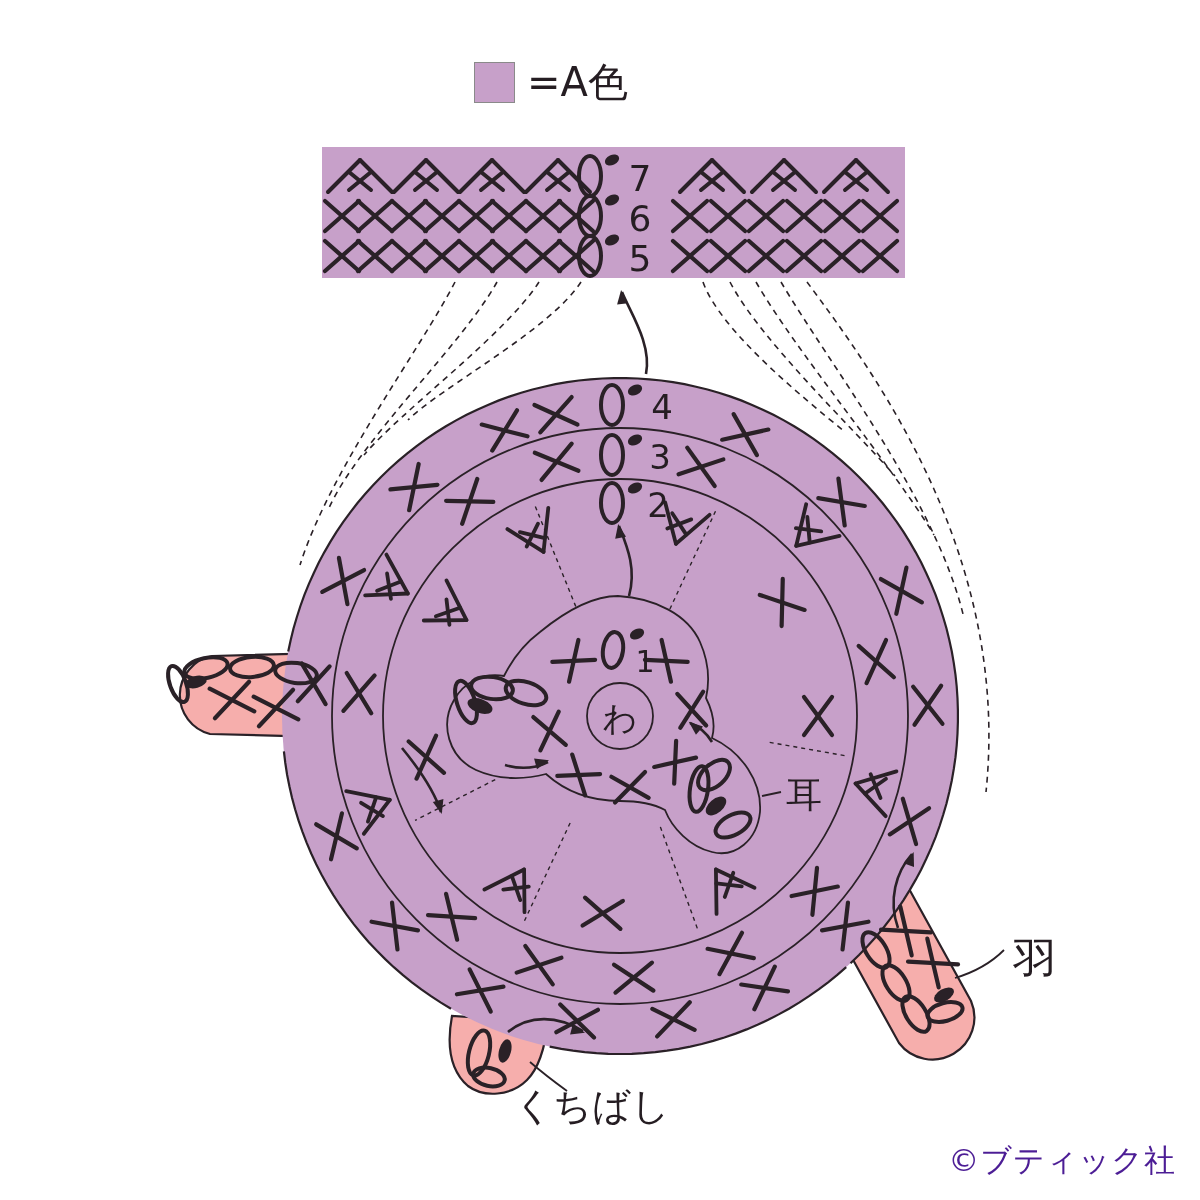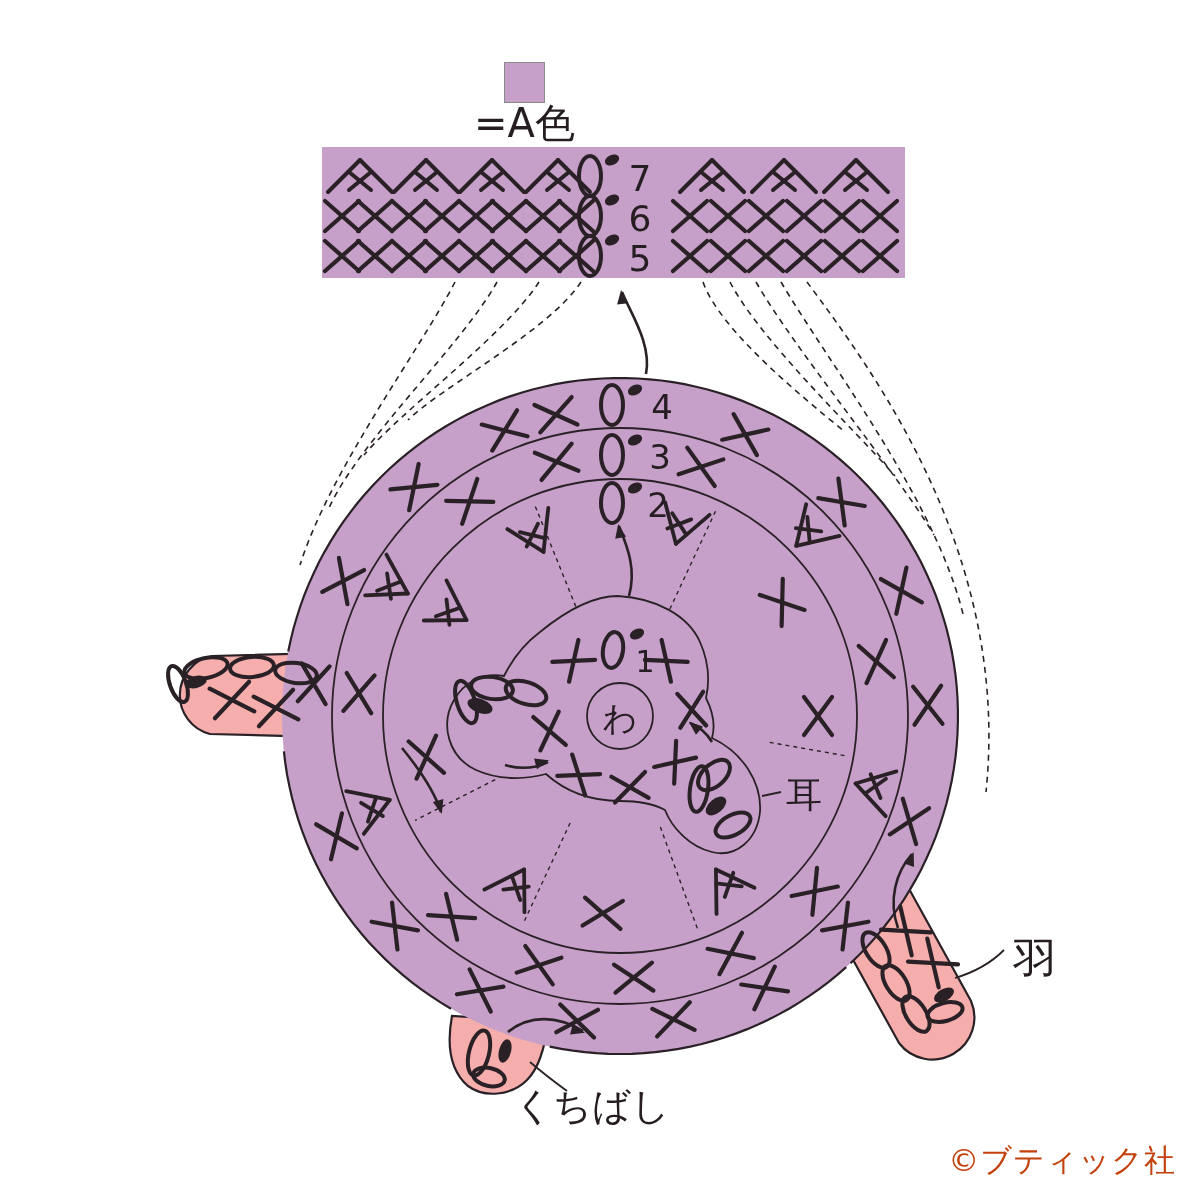--- a/index.html
+++ b/index.html
@@ -1,22 +1,22 @@
 <!DOCTYPE html>
 <html><head>
 <meta charset="utf-8">
 <style>
   html,body{margin:0;padding:0;background:#ffffff;}
   body{width:1200px;height:1200px;position:relative;font-family:"DejaVu Sans","Liberation Sans",sans-serif;overflow:hidden;}
   #stage{position:absolute;left:0;top:0;width:1200px;height:1200px;}
   .legend{position:absolute;left:474px;top:62px;display:flex;gap:40px;align-items:center;}
-  .legend-item{display:flex;align-items:center;gap:0;flex-direction:column;}
+  .legend-item{display:flex;align-items:center;gap:12px;}
   .swatch{width:41px;height:41px;display:inline-block;border:1px solid #8a8a8a;box-sizing:border-box;}
   .legend-label{font-size:40px;color:#251d22;line-height:41px;}
-  .copyright{position:absolute;right:24px;top:1140px;font-size:31px;color:#c2410c;letter-spacing:1px;margin-left:36px;}
+  .copyright{position:absolute;right:24px;top:1140px;font-size:31px;color:#4c1d95;letter-spacing:1px;margin-left:36px;}
 </style>
 </head>
 <body>
 
 <svg id="stage" viewBox="0 0 1200 1200">
     <g>
       <path d="M455,282 C 420,350 330,470 300,565" fill="none" stroke="#2a2127" stroke-width="1.6" stroke-dasharray="6 5"></path>
       <path d="M497,282 C 462,345 360,440 329,508" fill="none" stroke="#2a2127" stroke-width="1.6" stroke-dasharray="6 5"></path>
       <path d="M539,282 C 505,335 400,412 364,455" fill="none" stroke="#2a2127" stroke-width="1.6" stroke-dasharray="6 5"></path>
       <path d="M581,282 C 550,330 440,388 408,420" fill="none" stroke="#2a2127" stroke-width="1.6" stroke-dasharray="6 5"></path>

